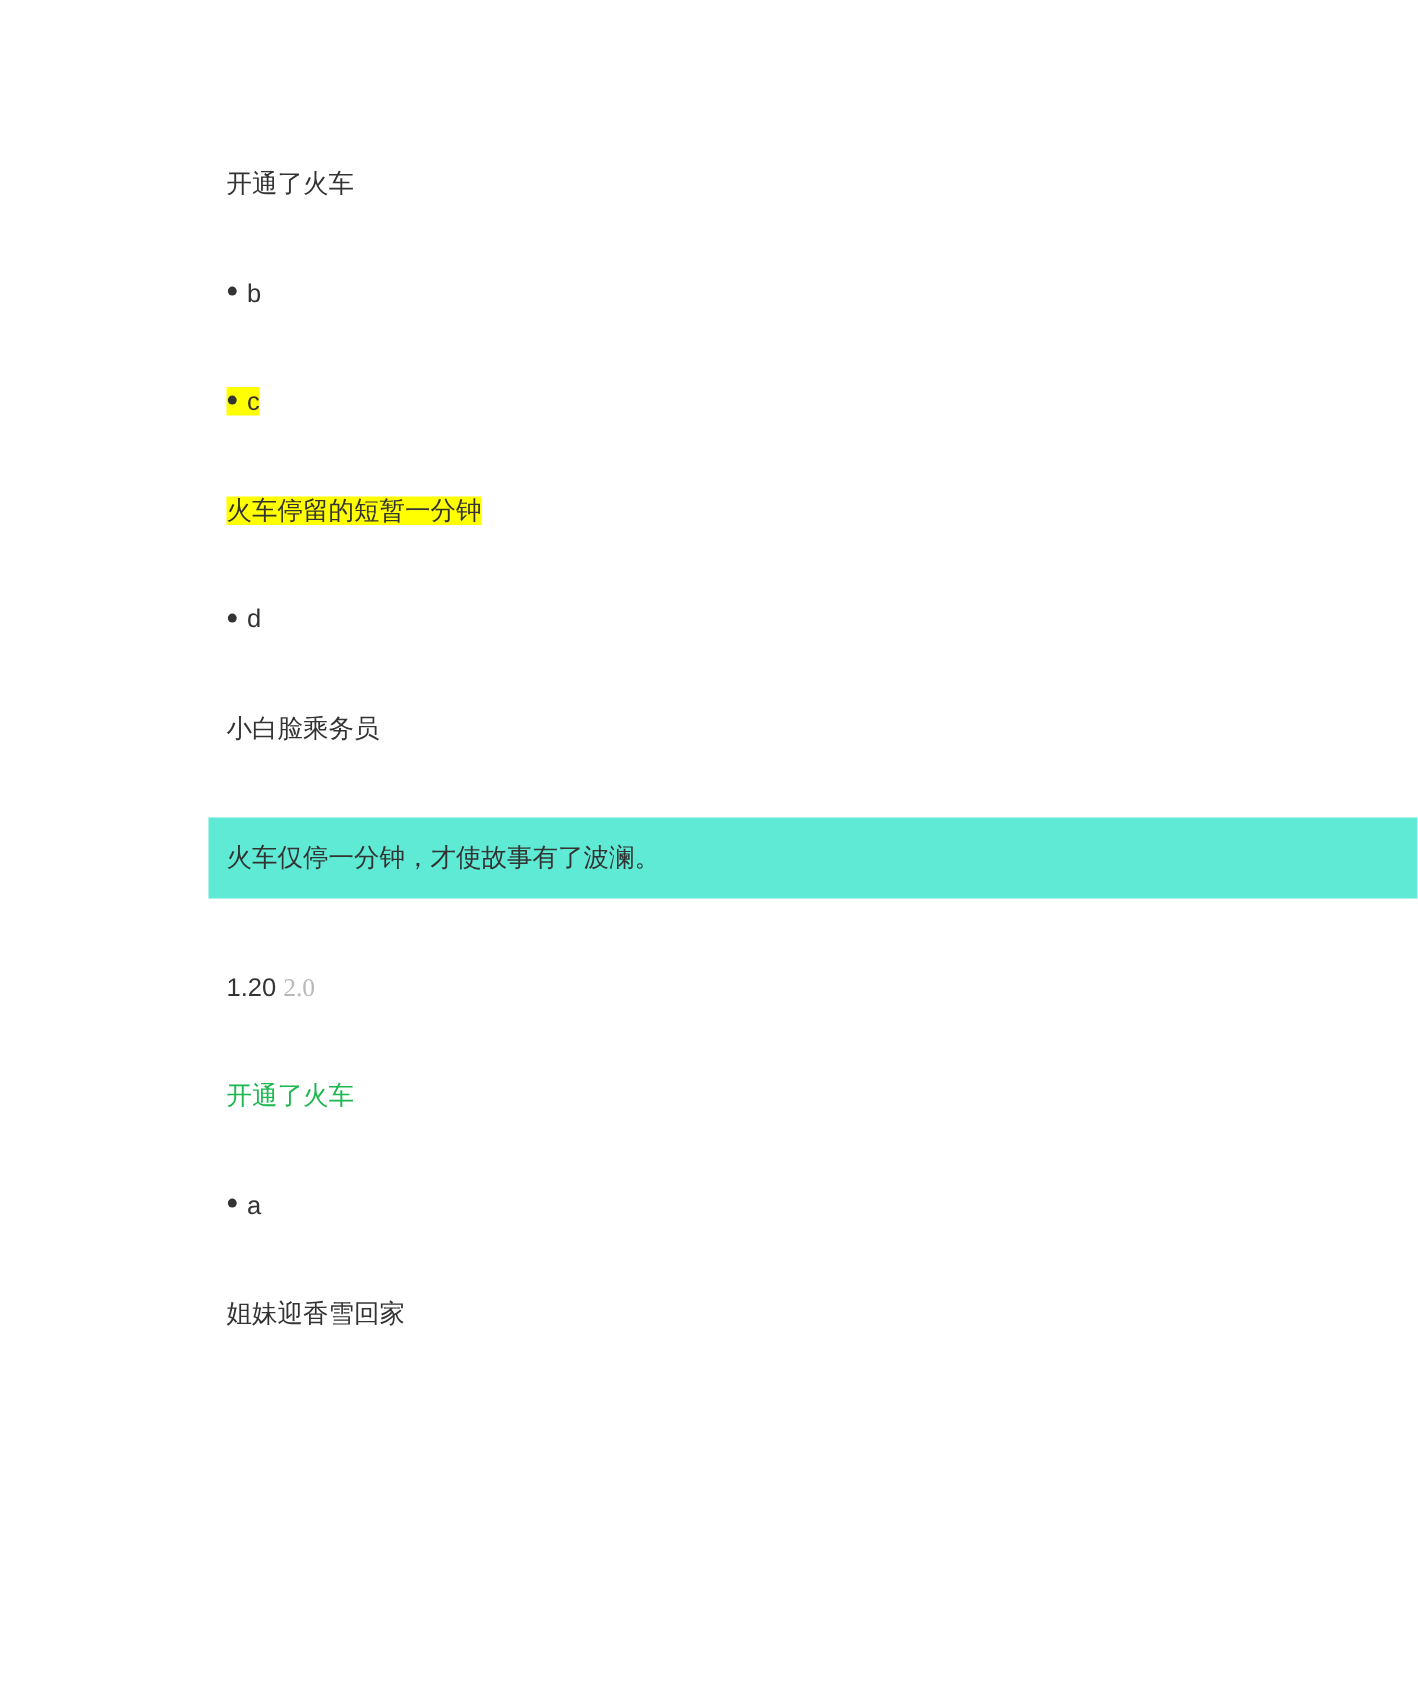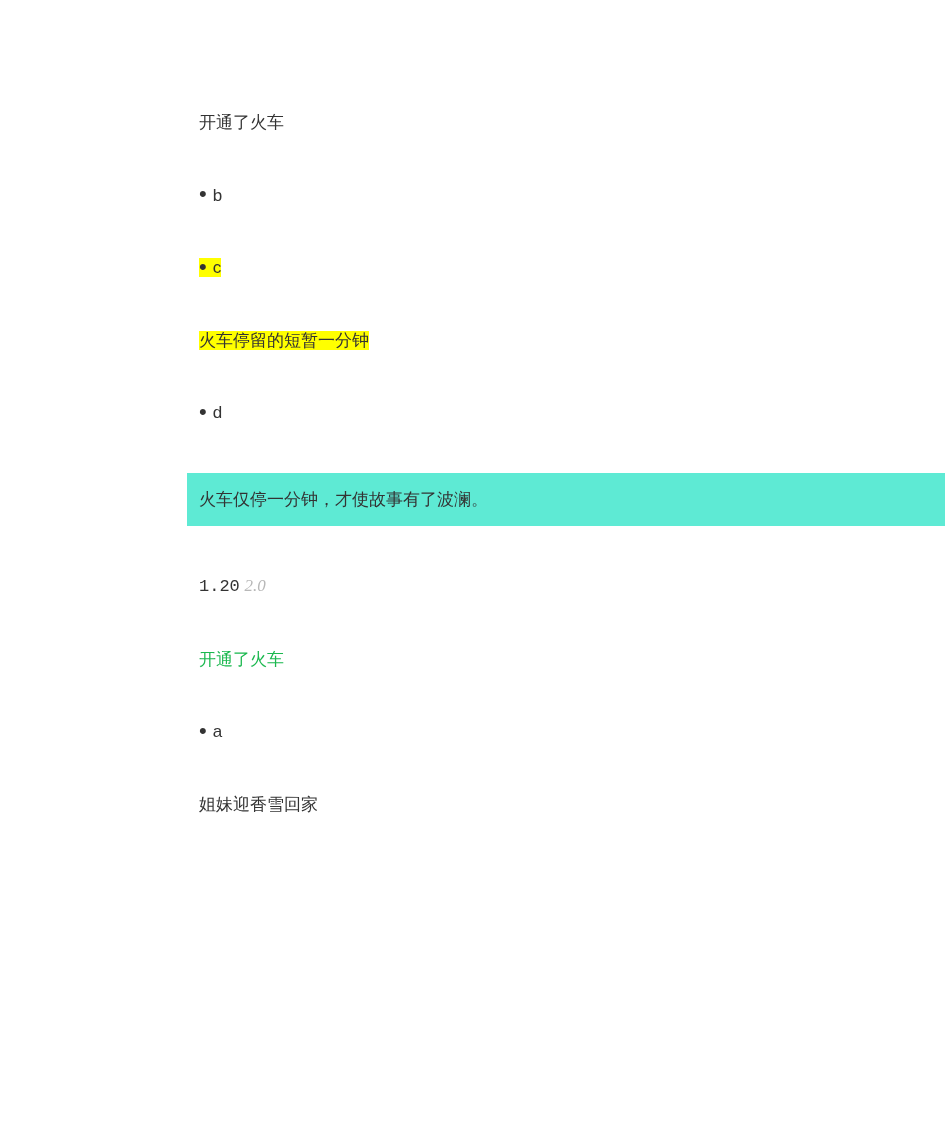--- a/index.html
+++ b/index.html
@@ -14,21 +14,20 @@
       height: 1123px;
       position: relative;
       color: #333333;
       font-size: 17px;
       line-height: 1.5;
     }
     .content {
       padding-left: 151px;
       padding-right: 90px;
       padding-top: 110px;
-      margin-left: 48px;
     }
     .line {
       margin-bottom: 47px;
     }
     .bullet-line {
       margin-bottom: 47px;
     }
     .bullet-line .dot {
       display: inline-block;
       vertical-align: middle;
@@ -46,25 +45,23 @@
       padding: 14px 16px 14px 12px;
       margin-left: -12px;
       margin-right: -90px;
       margin-bottom: 47px;
     }
     .score-line {
       margin-bottom: 47px;
     }
     .score-main {
       color: #333333;
-      font-family: Liberation Mono, monospace;
     }
     .score-sub {
       color: #b8b8b8;
-      font-style: italic;
       font-family: Georgia, "Times New Roman", serif;
     }
     .question {
       margin-bottom: 47px;
     }
     .correct {
       color: #1bb84f;
       margin-bottom: 47px;
     }
   </style>
@@ -85,20 +82,21 @@
   </div>
 
   <div class="line">
     <span class="highlight">火车停留的短暂一分钟</span>
   </div>
 
   <div class="bullet-line">
     <span class="dot">•</span><span>d</span>
   </div>
 
+  <div class="line">小白脸乘务员</div>
 
   <div class="explanation-box">
     <span>火车仅停一分钟，才使故事有了波澜。</span>
   </div>
 
   <div class="score-line">
     <span class="score-main">1.20</span> <span class="score-sub">2.0</span>
   </div>
 
 

